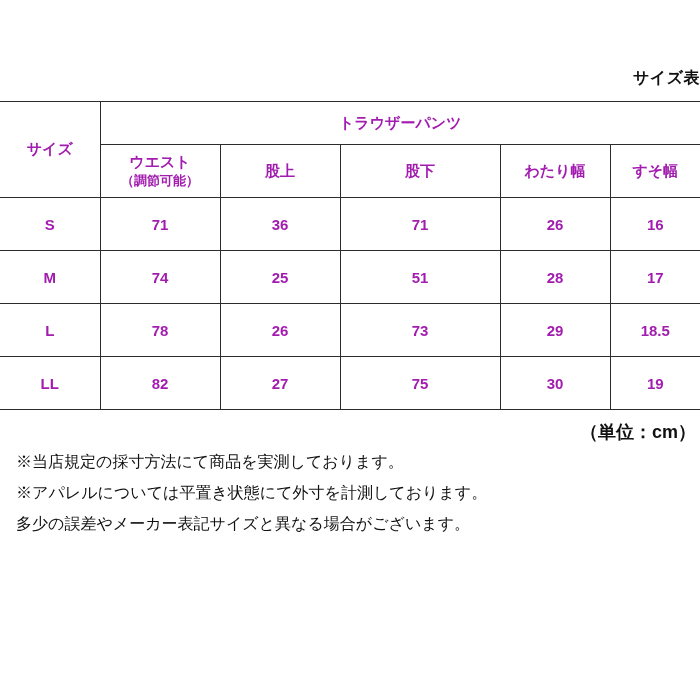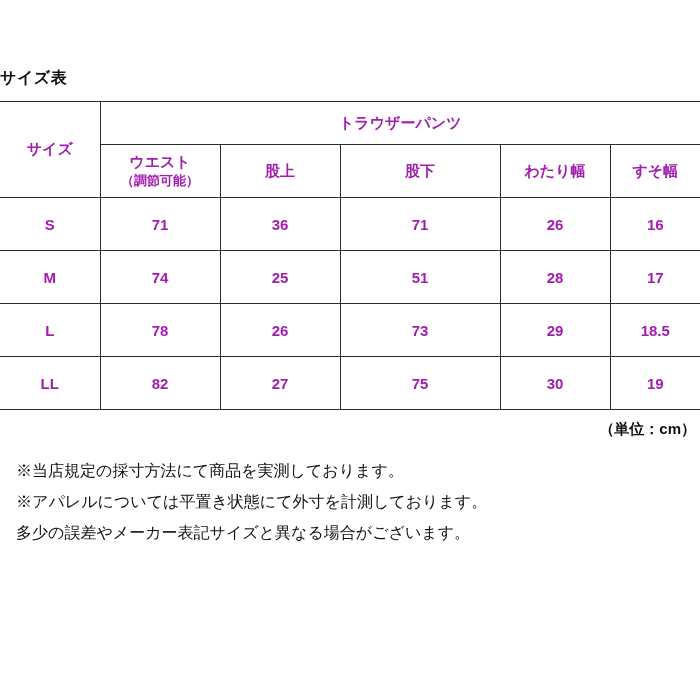--- a/index.html
+++ b/index.html
@@ -14,21 +14,21 @@
     color: #1a1a1a;
     overflow: hidden;
   }
   .page {
     position: relative;
     width: 700px;
     height: 700px;
     box-sizing: border-box;
   }
   .title {
-    text-align: left;
+    text-align: right;
     font-size: 16px;
     font-weight: bold;
     letter-spacing: 0.5px;
     margin-top: 68px;
     margin-bottom: 12px;
     color: #111;
   }
   table.size-table {
     border-collapse: collapse;
     width: 700px;
@@ -70,28 +70,28 @@
   .two-line {
     line-height: 1.35;
   }
   .two-line .small {
     font-size: 13px;
     font-weight: bold;
     display: block;
   }
   .unit-note {
     text-align: right;
-    font-size: 15px;
+    font-size: 18px;
     font-weight: bold;
     margin-top: 10px;
     padding-right: 4px;
     color: #111;
   }
   .notes {
-    margin-top: 20px;
+    margin-top: 6px;
     padding-left: 16px;
     padding-right: 10px;
   }
   .notes p {
     margin: 0 0 6px 0;
     font-size: 16px;
     line-height: 1.55;
     color: #111;
     font-weight: normal;
   }

